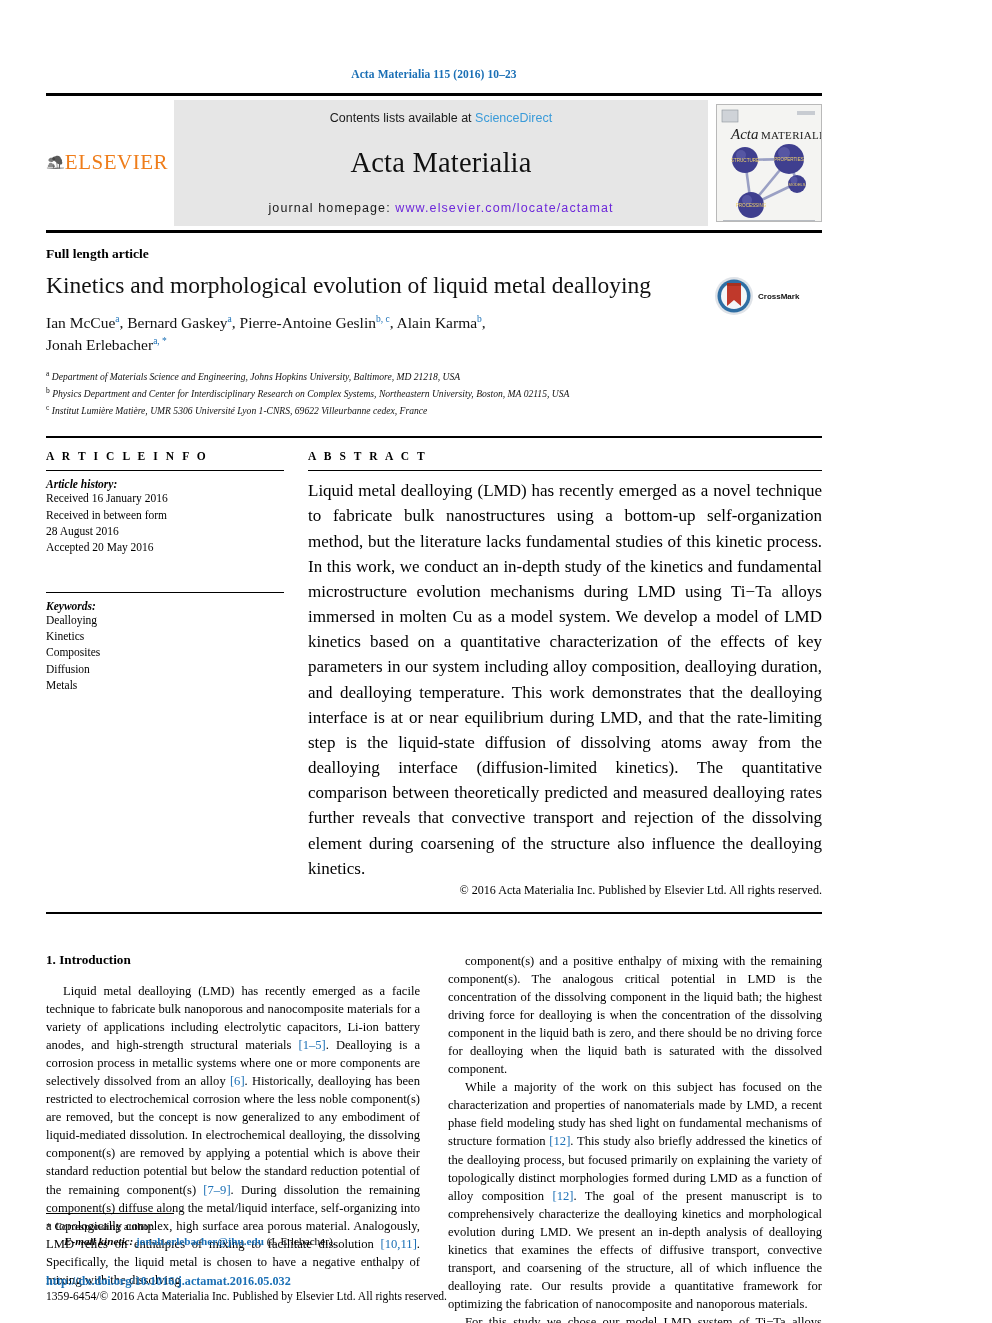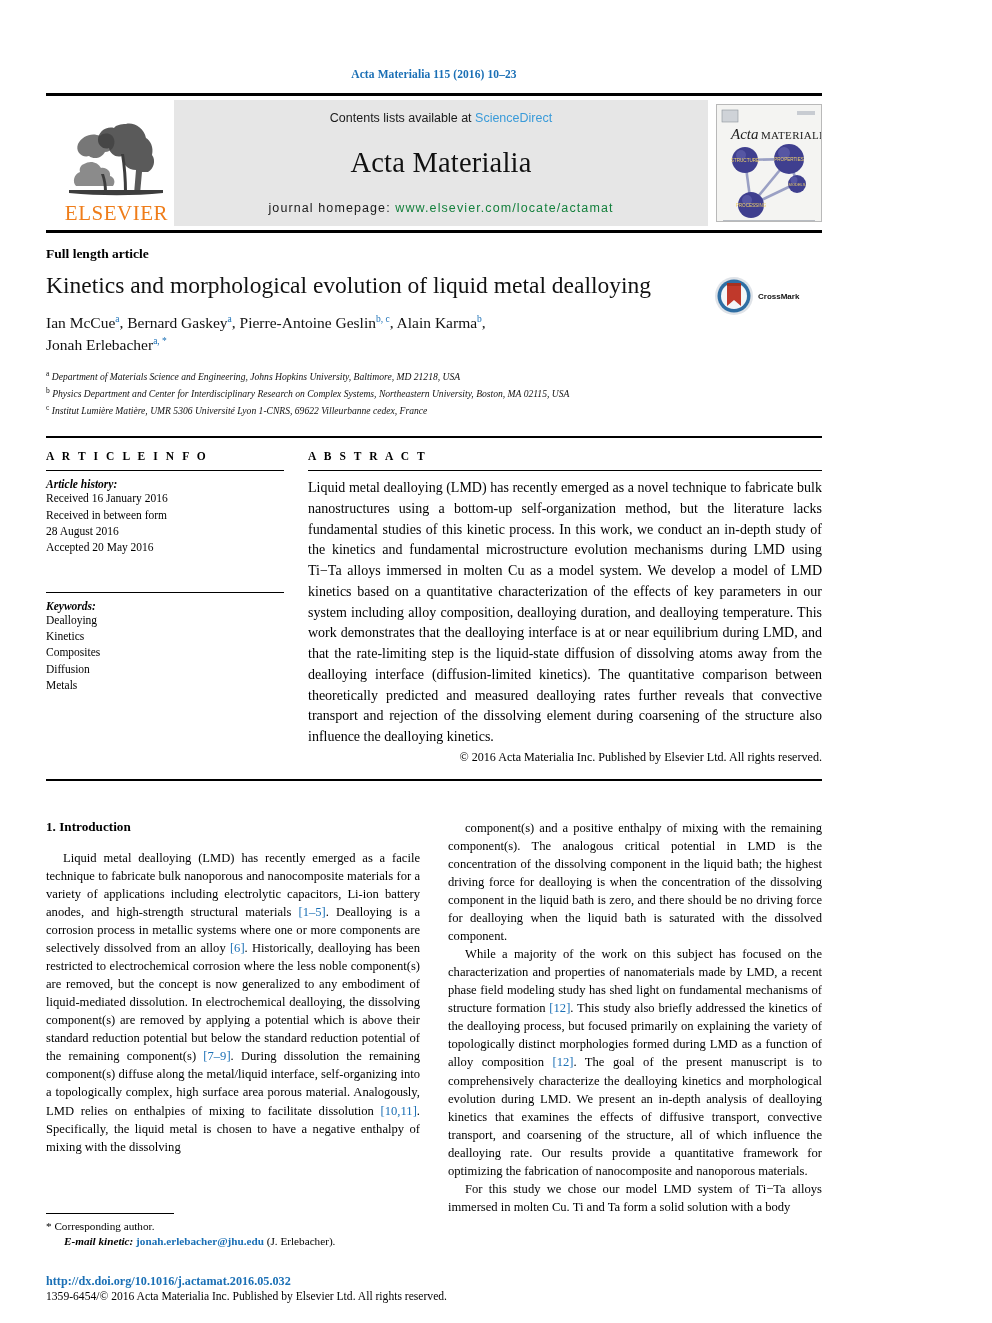--- a/index.html
+++ b/index.html
@@ -41,23 +41,23 @@
     height: 126px;
     display: flex;
     align-items: stretch;
     box-sizing: content-box;
     padding: 4px 0;
   }
   .elsevier-logo {
     width: 122px;
     flex: 0 0 122px;
     display: flex;
-    flex-direction: column;
+    flex-direction: row;
     justify-content: flex-end;
-    align-items: flex-end;
+    align-items: center;
     padding-bottom: 2px;
   }
   .tree-svg { display:block; }
   .elsevier-word {
     color: #ef7d1a;
     font-family: "Liberation Serif", serif;
     font-size: 21px;
     letter-spacing: .5px;
     line-height: 1;
     margin-top: 1px;
@@ -86,21 +86,21 @@
     font-size: 28.5px;
     color: #111;
     letter-spacing: .2px;
   }
   .homepage-line {
     font-family: "Liberation Sans", sans-serif;
     font-size: 12.5px;
     color: #1a1a1a;
     letter-spacing: 1.1px;
   }
-  .homepage-line .url { color: #15803d; }
+  .homepage-line .url { color: #6d28d9; }
   .cover-thumb {
     width: 106px;
     flex: 0 0 106px;
     position: relative;
   }
   .cover-inner {
     position: absolute;
     inset: 4px 0 4px 0;
     background: #f2f2f2;
     border: 1px solid #b9b9b9;
@@ -196,21 +196,21 @@
     font-size: 11.5px;
   }
   .hist-line, .kw-line {
     font-family: "Liberation Serif", serif;
     font-size: 11.5px;
     line-height: 1.42;
   }
   .kw-block { margin-top: 36px; }
   .abstract-body {
     font-family: "Liberation Serif", serif;
-    font-size: 14px;
+    font-size: 17px;
     line-height: 1.48;
     text-align: justify;
     margin: 0;
   }
   .copyright {
     font-family: "Liberation Serif", serif;
     font-size: 12.1px;
     text-align: right;
     margin-top: 2px;
   }

